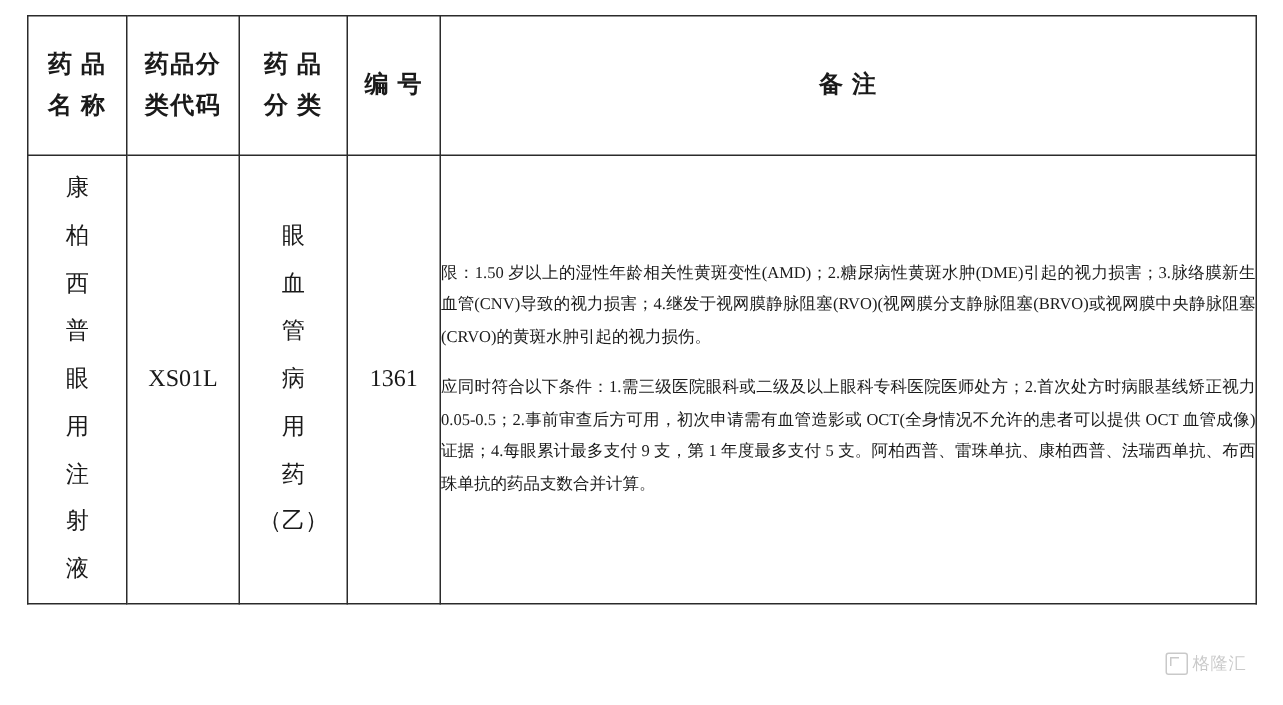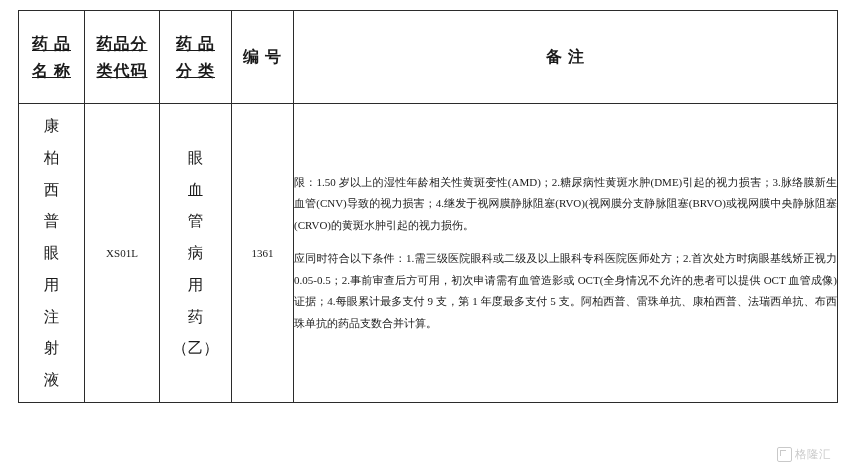--- a/index.html
+++ b/index.html
@@ -42,21 +42,20 @@
     text-align: center;
     line-height: 1.5;
   }
   .hdr-inner {
     display: block;
     text-align: center;
     letter-spacing: 1px;
   }
   .hdr-two-line {
     line-height: 1.7;
-    text-decoration: underline;
   }
   
   col.c-name    { width: 66px; }
   col.c-code    { width: 75px; }
   col.c-class   { width: 72px; }
   col.c-num     { width: 62px; }
   col.c-remark  { width: 544px; }
 
   td.cell-vertical {
     text-align: center;
@@ -71,21 +70,21 @@
   .vstack span {
     display: block;
     text-align: center;
     line-height: 2.05;
   }
   .vstack.spread span {
     letter-spacing: 0;
   }
   td.cell-code, td.cell-num {
     text-align: center;
-    font-size: 11px;
+    font-size: 16px;
     font-family: "Liberation Serif", "DejaVu Serif", serif;
   }
   td.cell-remark {
     padding: 14px 16px 10px 16px;
     font-size: 11px;
     line-height: 1.95;
     text-align: justify;
     text-justify: inter-ideograph;
     vertical-align: top;
   }
@@ -93,21 +92,21 @@
     margin: 0 0 12px 0;
     text-indent: 0;
   }
   td.cell-remark p:last-child {
     margin-bottom: 0;
   }
   
   .watermark {
     position: absolute;
     right: 24px;
-    bottom: 8px;
+    bottom: 20px;
     display: flex;
     align-items: center;
     gap: 3px;
     opacity: 0.45;
   }
   .watermark .wm-mark {
     width: 13px;
     height: 13px;
     border: 1.4px solid #8a8a8a;
     border-radius: 2px;

